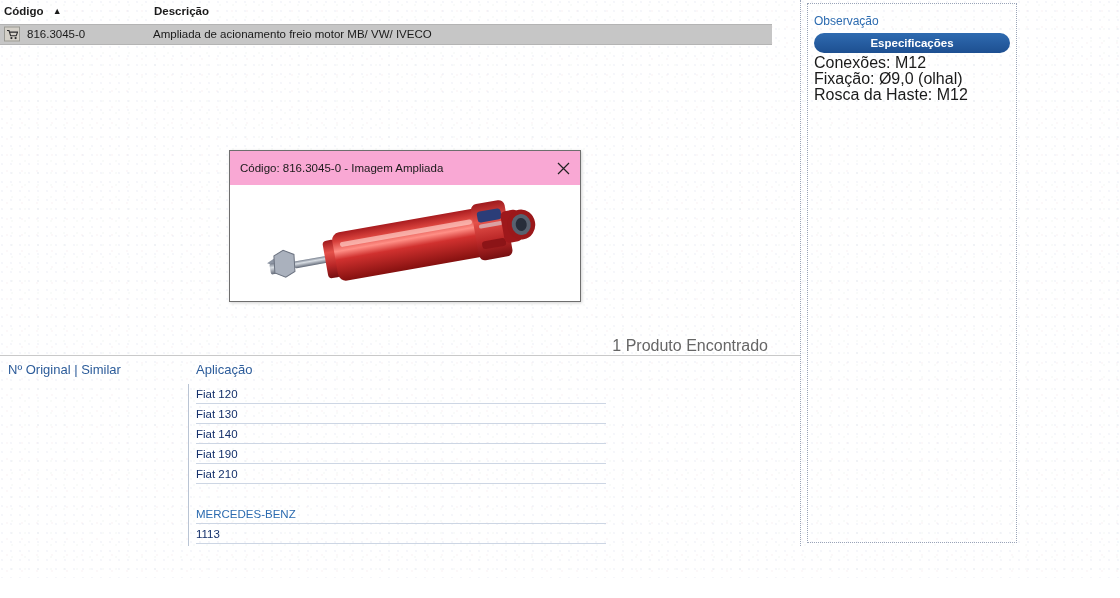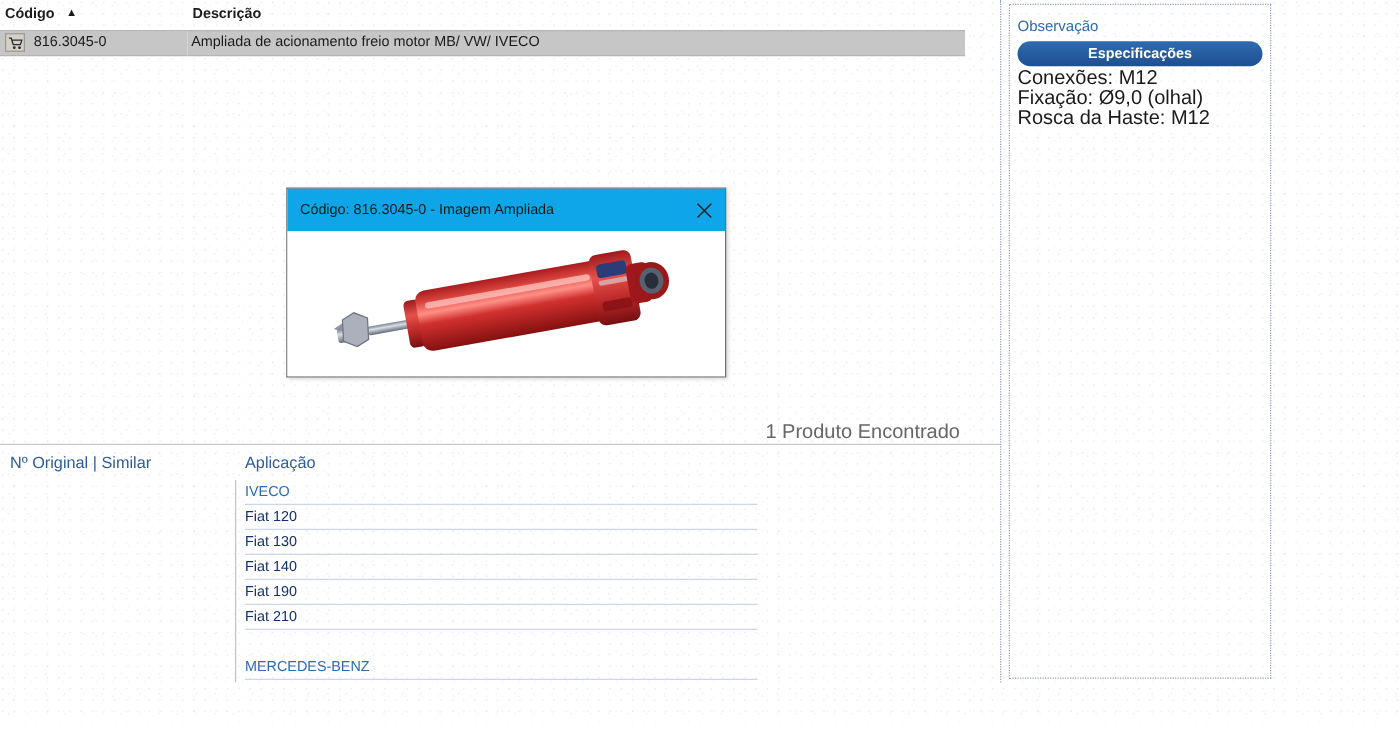--- a/index.html
+++ b/index.html
@@ -93,21 +93,21 @@
     width: 352px; height: 152px;
     background: #ffffff;
     border: 1px solid #6e6e6e;
     box-shadow: 1px 1px 3px rgba(0,0,0,0.18);
     z-index: 40;
   }
   #modal-header {
     height: 34px;
     display: flex; align-items: center;
     padding: 0 9px 0 10px;
-    background: #0ea5e9;
+    background: #f9a8d4;
   }
   #modal-title {
     font-size: 11.5px;
     color: #1a1a1a;
     flex: 1;
     white-space: nowrap;
   }
   #modal-close {
     width: 16px; height: 16px;
     display: flex; align-items: center; justify-content: center;
@@ -266,21 +266,20 @@
 
     <div id="found-count">1 Produto Encontrado</div>
     <div id="divider-h"></div>
 
     <div id="detail">
       <div class="detail-head" id="head-original">Nº Original | Similar</div>
       <div class="detail-head" id="head-aplicacao">Aplicação</div>
       <div id="col-divider"></div>
 
       <div class="col-list" id="col-aplicacao">
-          <div class="li brand sep">IVECO</div>
           <div class="li sep">Fiat 120</div>
           <div class="li sep">Fiat 130</div>
           <div class="li sep">Fiat 140</div>
           <div class="li sep">Fiat 190</div>
           <div class="li sep">Fiat 210</div>
           <div class="li blank">&nbsp;</div>
           <div class="li brand sep">MERCEDES-BENZ</div>
           <div class="li sep">1113</div>
         </div>
 

